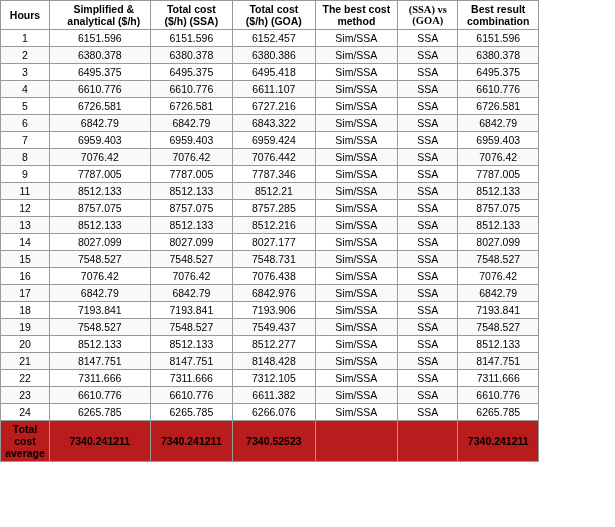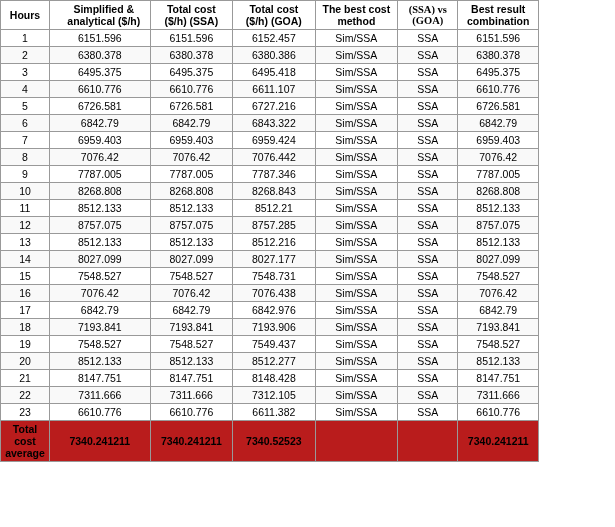--- a/index.html
+++ b/index.html
@@ -133,29 +133,20 @@
       <tr>
     <td>9</td>
     <td>7787.005</td>
     <td>7787.005</td>
     <td>7787.346</td>
     <td>Sim/SSA</td>
     <td>SSA</td>
     <td>7787.005</td>
   </tr>
       <tr>
-    <td>10</td>
-    <td>8268.808</td>
-    <td>8268.808</td>
-    <td>8268.843</td>
-    <td>Sim/SSA</td>
-    <td>SSA</td>
-    <td>8268.808</td>
-  </tr>
-      <tr>
     <td>11</td>
     <td>8512.133</td>
     <td>8512.133</td>
     <td>8512.21</td>
     <td>Sim/SSA</td>
     <td>SSA</td>
     <td>8512.133</td>
   </tr>
       <tr>
     <td>12</td>
@@ -257,20 +248,29 @@
     <td>7311.666</td>
   </tr>
       <tr>
     <td>23</td>
     <td>6610.776</td>
     <td>6610.776</td>
     <td>6611.382</td>
     <td>Sim/SSA</td>
     <td>SSA</td>
     <td>6610.776</td>
+  </tr>
+      <tr>
+    <td>24</td>
+    <td>6265.785</td>
+    <td>6265.785</td>
+    <td>6266.076</td>
+    <td>Sim/SSA</td>
+    <td>SSA</td>
+    <td>6265.785</td>
   </tr>
     </tbody>
   <tfoot>
     <tr class="total-row">
       <td>Total cost average</td>
       <td>7340.241211</td>
       <td>7340.241211</td>
       <td>7340.52523</td>
       <td></td>
       <td></td>

